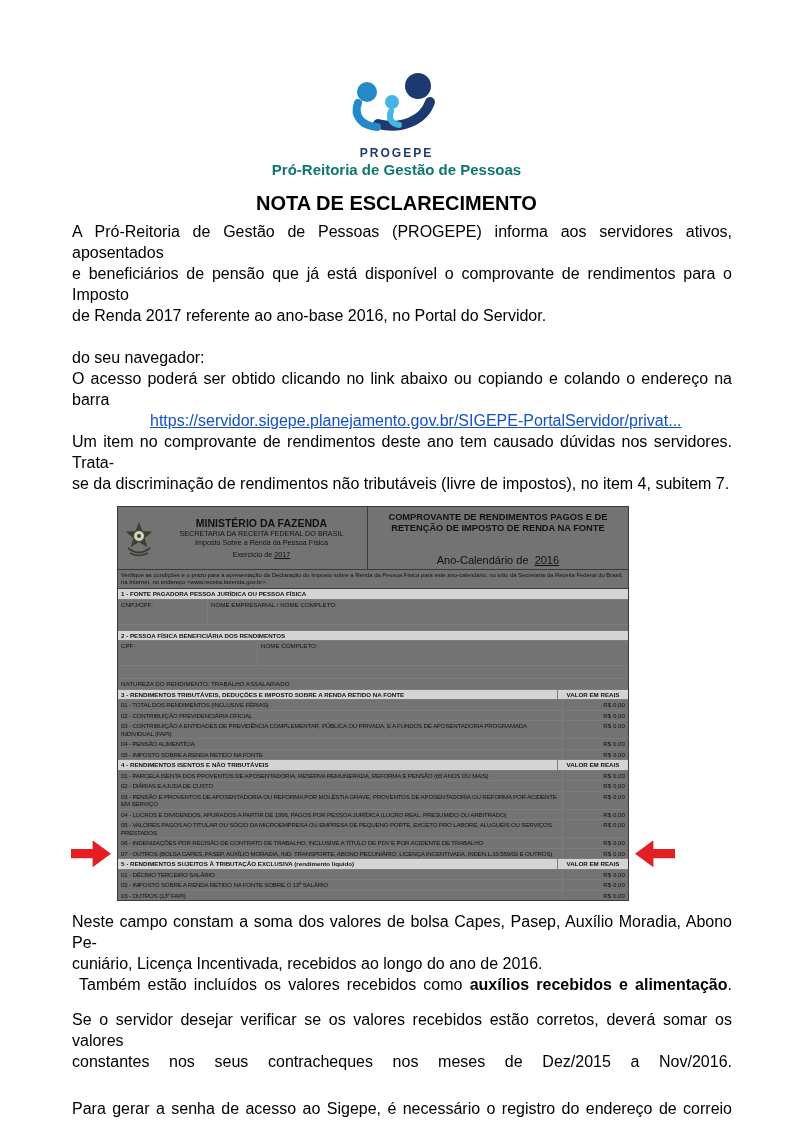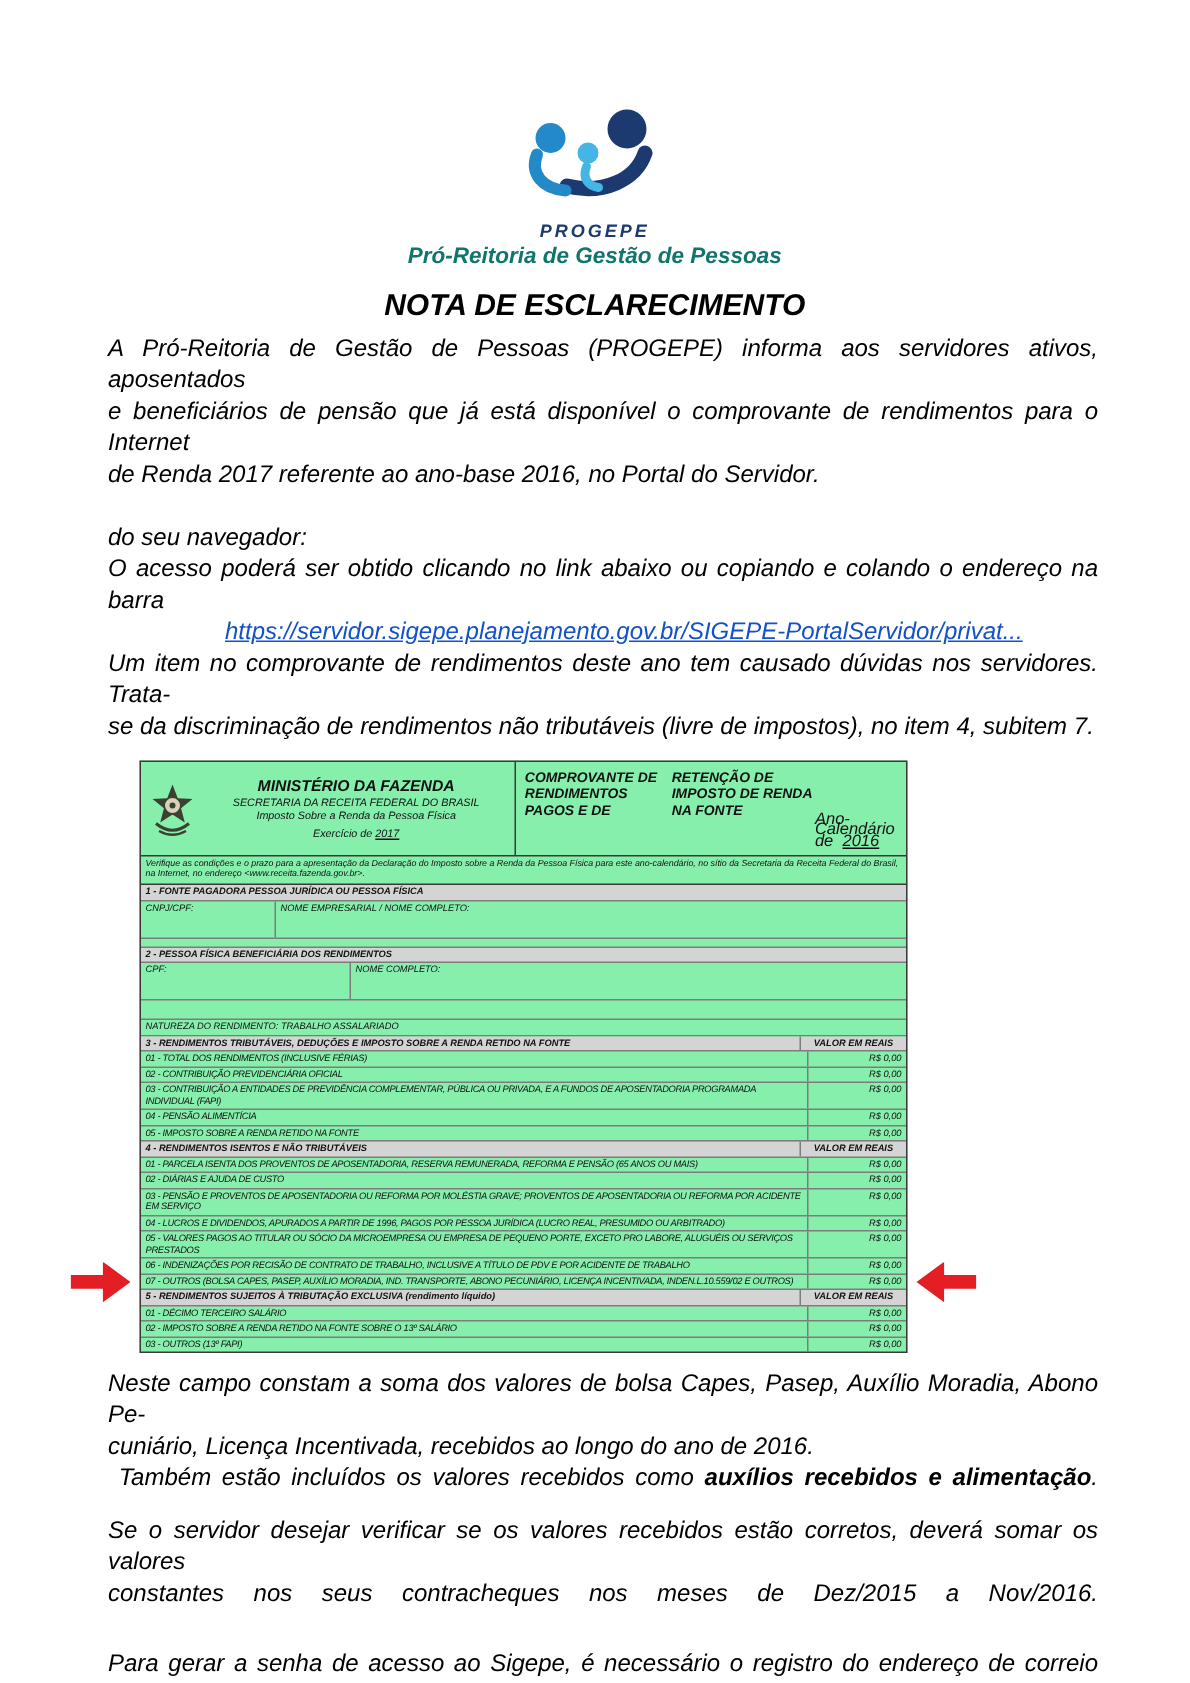--- a/index.html
+++ b/index.html
@@ -1,43 +1,43 @@
 <!DOCTYPE html>
 <html><head>
 <meta charset="utf-8">
 <style>
   html,body{margin:0;padding:0;background:#fff;}
   .page{position:relative;width:793px;height:1122px;background:#fff;overflow:hidden;
-        font-family:"Liberation Sans","DejaVu Sans",sans-serif;color:#000;font-style:italic;}
+        font-family:"Liberation Sans","DejaVu Sans",sans-serif;color:#000;}
   
   .logo-block{margin:72px auto 0;width:360px;text-align:center;}
   .logo-acronym{font-weight:bold;font-size:12px;letter-spacing:2px;color:#1d3a70;margin-top:2px;}
   .logo-subtitle{font-weight:bold;font-size:15px;color:#0f766e;margin-top:1px;}
   
   .title{margin:14px 0 6px;text-align:center;font-size:20px;font-weight:bold;letter-spacing:0;}
   
   .content{width:660px;margin-left:72px;font-size:16px;line-height:21px;}
   .ln{text-align:left;}
   .ln.just{text-align:justify;text-align-last:justify;}
   .mt{margin-top:21px;}
   .p4{margin-top:10px;}
   .p5{margin-top:14px;}
   .p6{margin-top:26px;}
   .linkline{padding-left:78px;}
   .doclink{color:#1351c8;text-decoration:underline;}
   
-  .form-wrap{width:510px;margin:12px 0 0 93px;border:1px solid #3a3a3a;background:#86efac;
+  .form-wrap{width:510px;margin:12px 0 0 117px;border:1px solid #3a3a3a;background:#737373;
              font-size:6.2px;line-height:7.5px;color:#111;}
   .fh{display:flex;border-bottom:1px solid #3a3a3a;height:62px;}
   .fh-left{width:49%;border-right:1px solid #3a3a3a;padding:3px 4px;display:flex;align-items:center;gap:4px;box-sizing:border-box;}
   .fh-left-text{flex:1;text-align:center;}
   .fh-org{font-weight:bold;font-size:10.5px;line-height:12px;}
   .fh-sub{font-size:7.2px;line-height:9px;}
   .fh-ex{margin-top:3px;}
-  .fh-right{flex:1;padding:5px 6px 3px;display:flex;flex-direction:row;box-sizing:border-box;}
+  .fh-right{flex:1;text-align:center;padding:5px 6px 3px;display:flex;flex-direction:column;box-sizing:border-box;}
   .fh-doc{font-weight:bold;font-size:9.3px;line-height:11px;}
   .fh-cal{margin-top:auto;font-size:11px;padding-bottom:2px;}
   .notice{padding:2px 3px;font-size:5.9px;line-height:7.2px;border-bottom:1px solid #3a3a3a;}
   .sec-head{display:flex;background:#d4d4d4;font-weight:bold;border-bottom:1px solid #7c7c7c;}
   .sh-label{flex:1;padding:1px 3px;}
   .sh-value{width:66px;text-align:center;padding:1px 2px;border-left:1px solid #7c7c7c;}
   .field-row{display:flex;border-bottom:1px solid #7c7c7c;}
   .fcell{padding:1px 3px;height:24px;box-sizing:border-box;}
   .fcell.grow{flex:1;}
   .c1a{width:90px;border-right:1px solid #7c7c7c;}
@@ -71,21 +71,21 @@
     </svg>
     <div class="logo-acronym">PROGEPE</div>
     <div class="logo-subtitle">Pró-Reitoria de Gestão de Pessoas</div>
   </div>
 
   <h1 class="title">NOTA DE ESCLARECIMENTO</h1>
 
   <div class="content">
     <div class="para">
         <div class="ln just">A Pró-Reitoria de Gestão de Pessoas (PROGEPE) informa aos servidores ativos, aposentados</div>
-        <div class="ln just">e beneficiários de pensão que já está disponível o comprovante de rendimentos para o Internet</div>
+        <div class="ln just">e beneficiários de pensão que já está disponível o comprovante de rendimentos para o Imposto</div>
         <div class="ln">de Renda 2017 referente ao ano-base 2016, no Portal do Servidor.</div>
       </div>
     <div class="para mt">
         <div class="ln">do seu navegador:</div>
         <div class="ln just">O acesso poderá ser obtido clicando no link abaixo ou copiando e colando o endereço na barra</div>
       </div>
     <div class="linkline"><a href="#" class="doclink">https://servidor.sigepe.planejamento.gov.br/SIGEPE-PortalServidor/privat...</a></div>
     <div class="para">
         <div class="ln just">Um item no comprovante de rendimentos deste ano tem causado dúvidas nos servidores. Trata-</div>
         <div class="ln">se da discriminação de rendimentos não tributáveis (livre de impostos), no item 4, subitem 7.</div>

